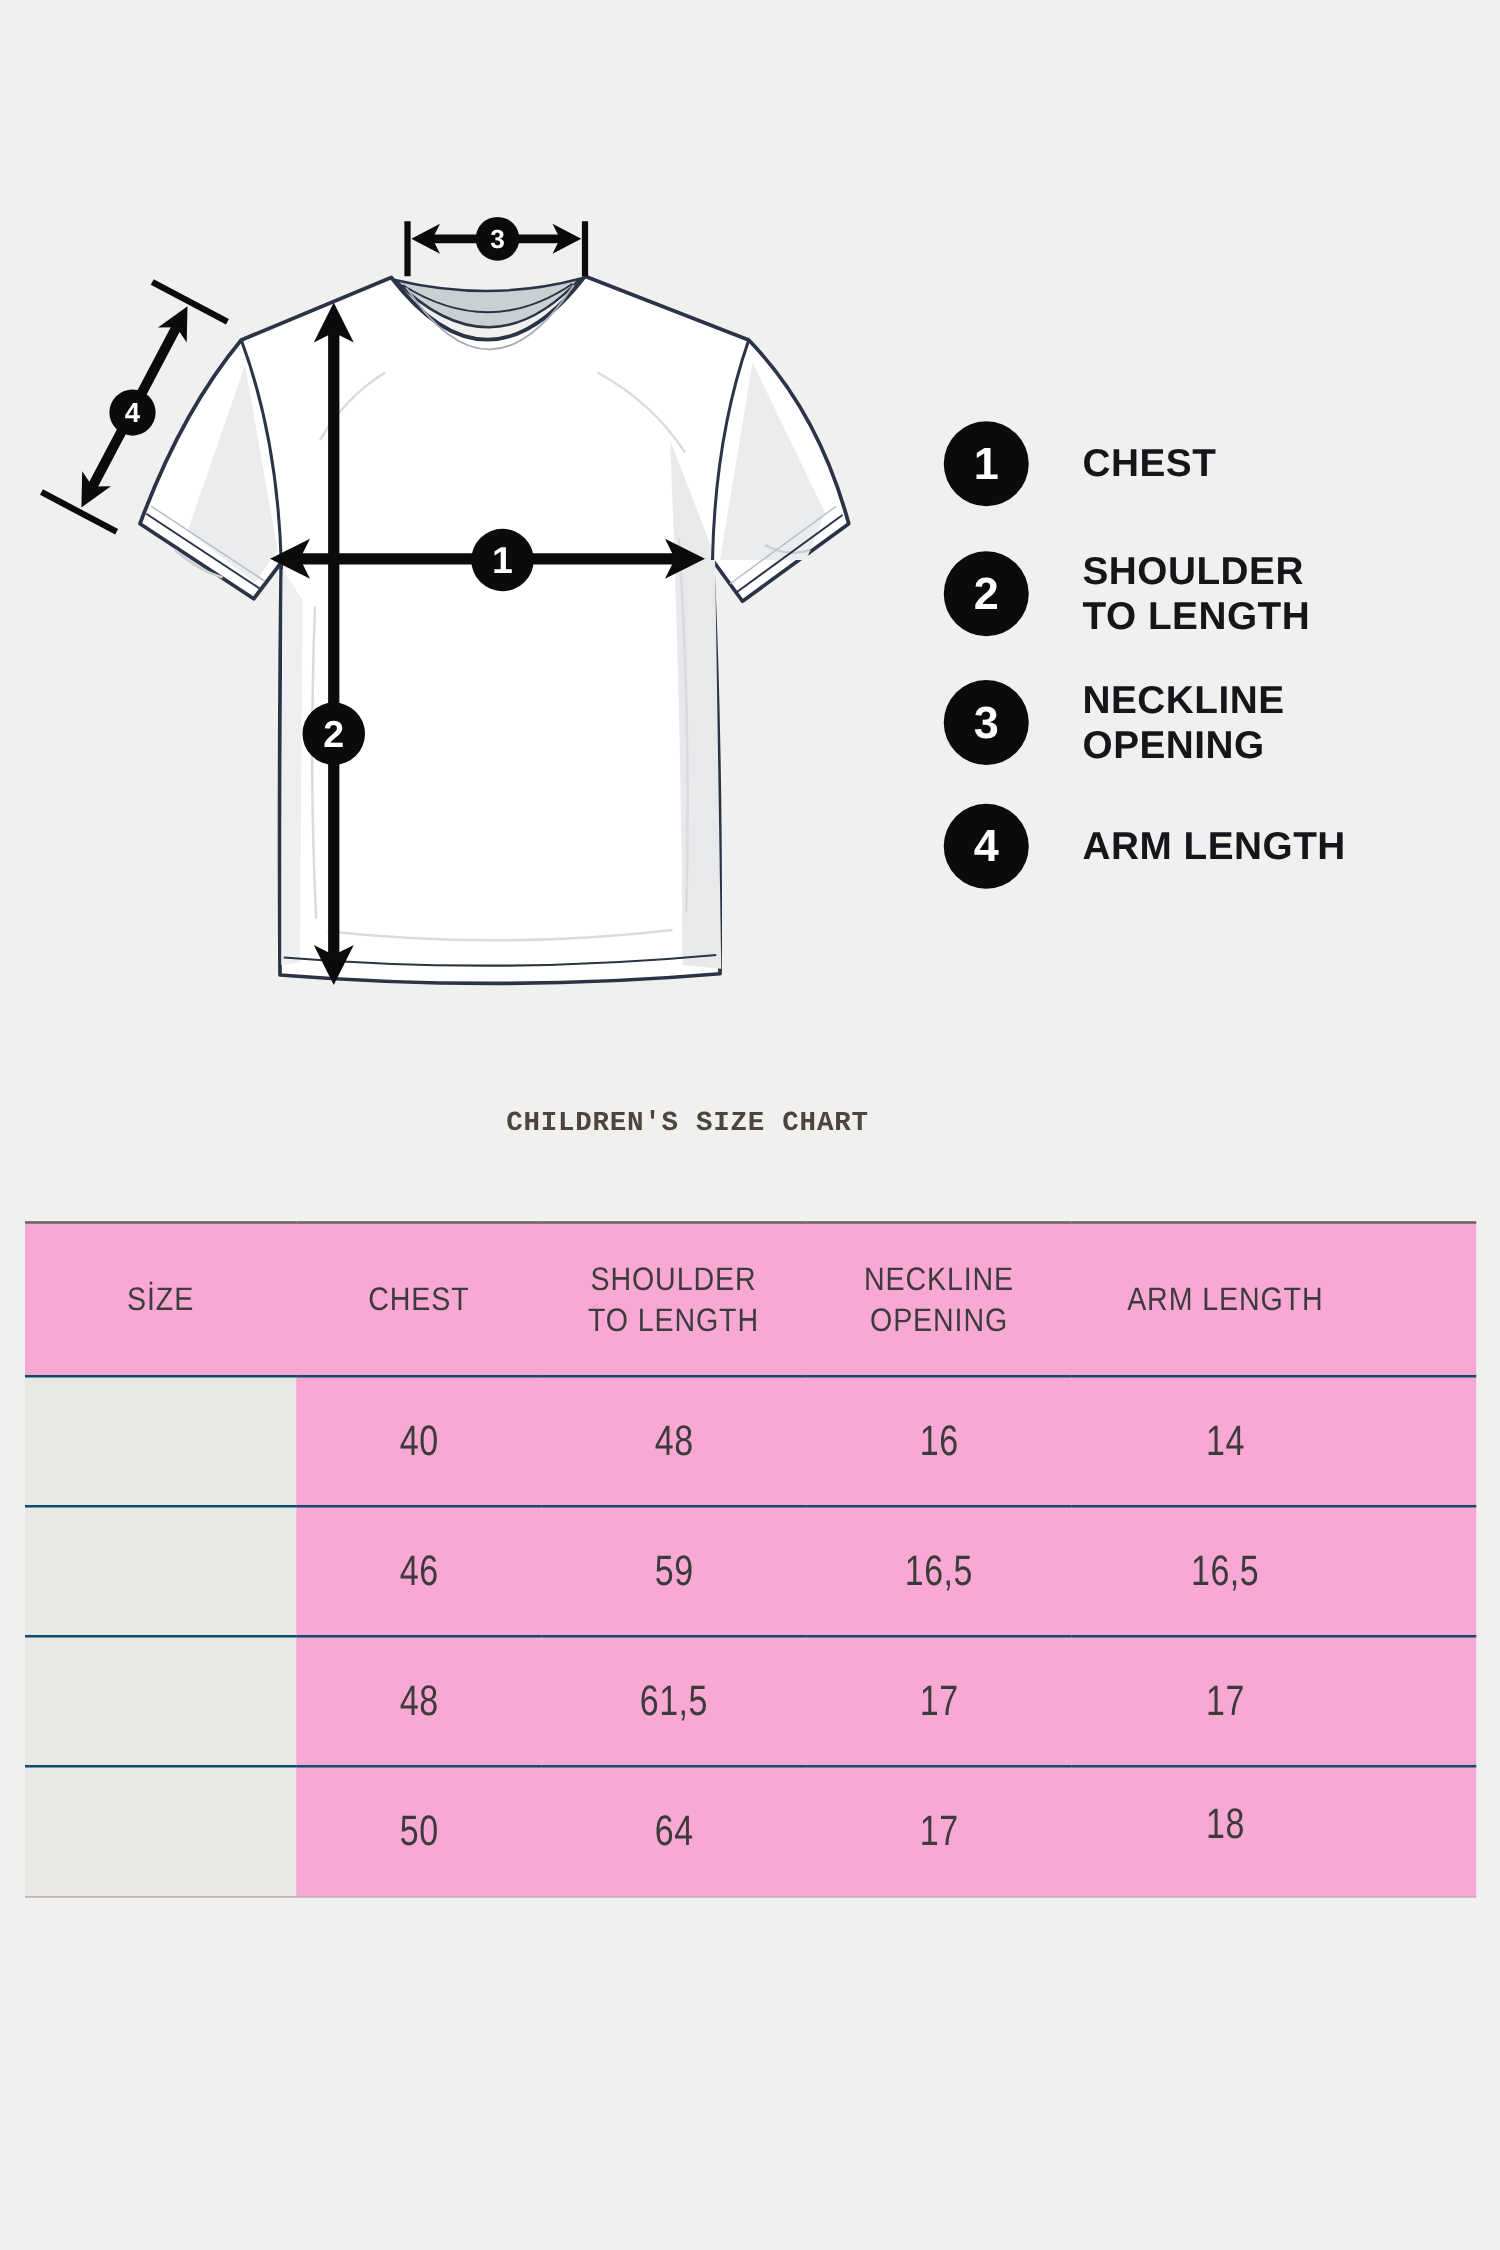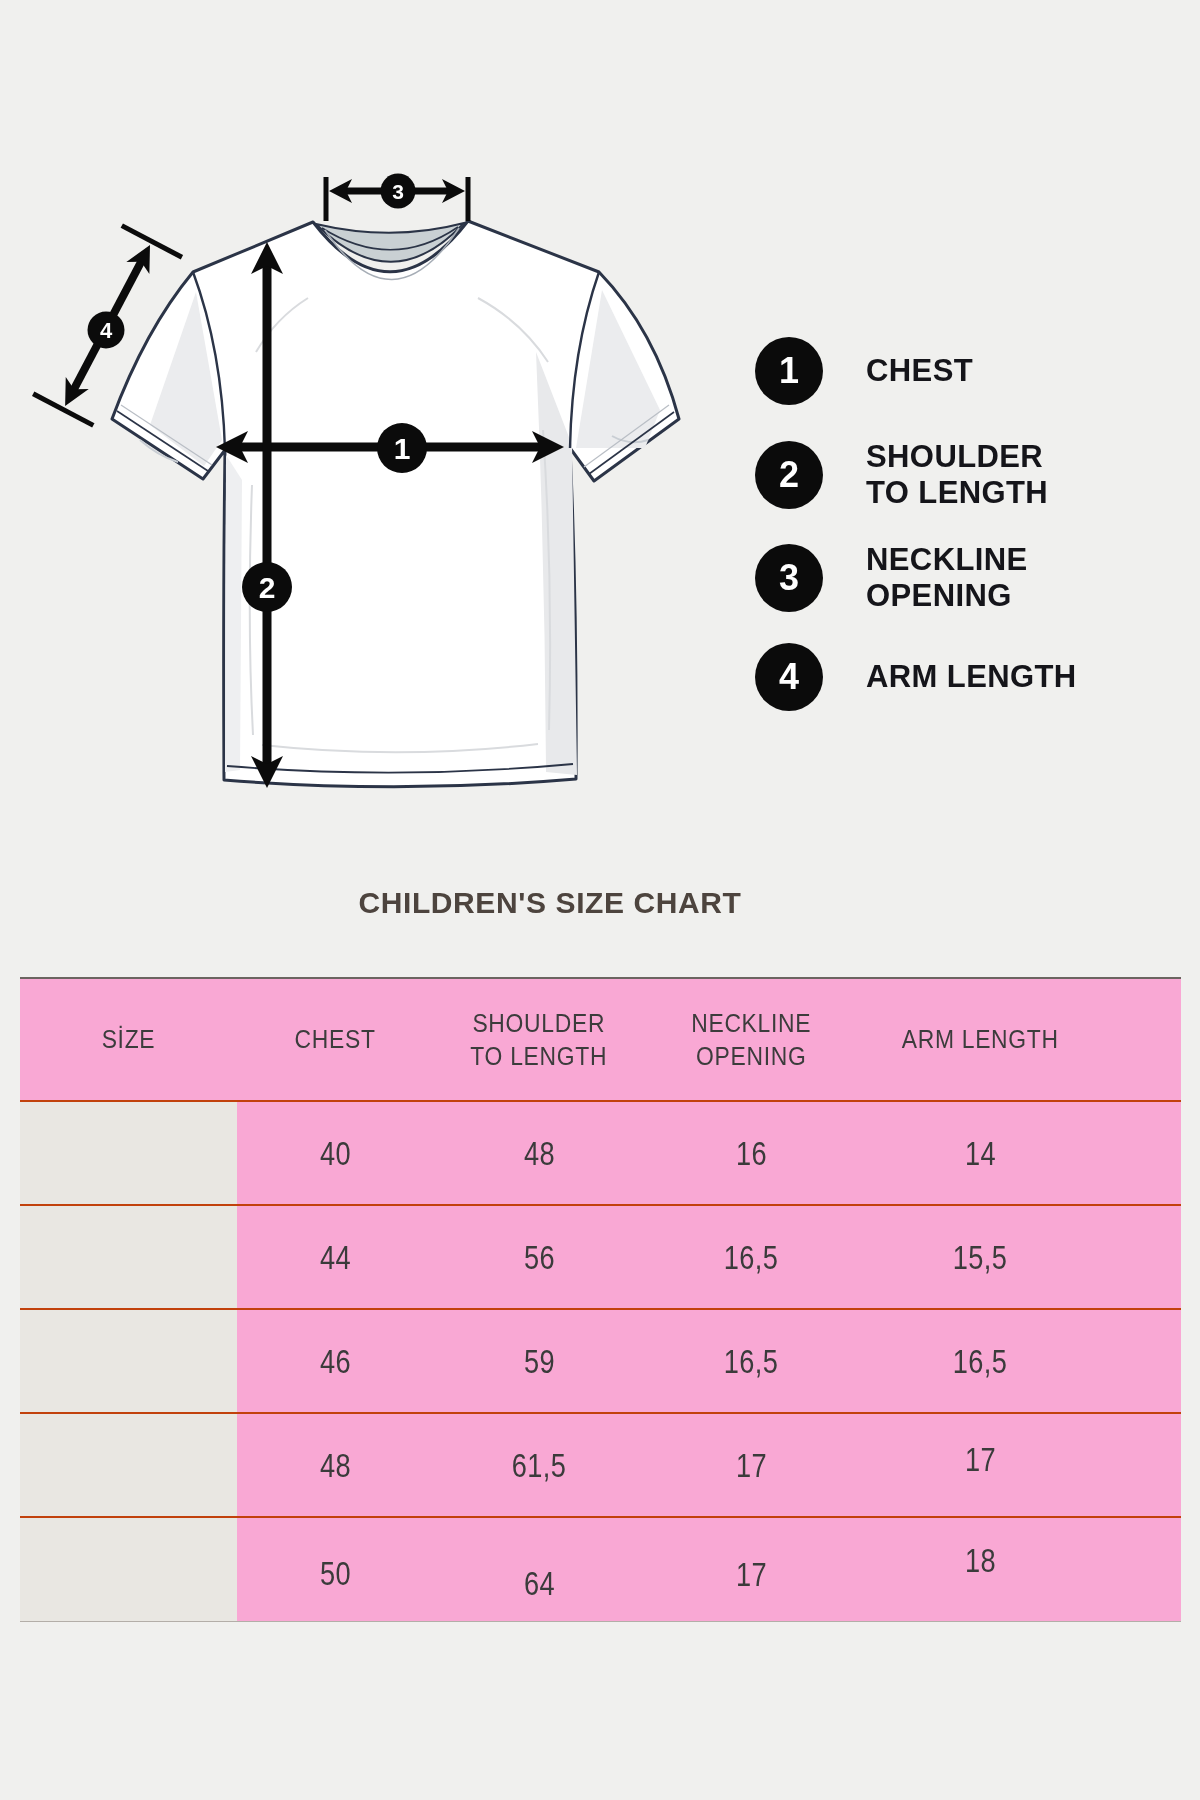--- a/index.html
+++ b/index.html
@@ -10,30 +10,30 @@
   .shirt-svg{position:absolute;left:20px;top:140px;width:680px;height:670px;}
 
   
   .legend-row{position:absolute;display:flex;align-items:center;gap:43px;}
   .legend-circle{width:68px;height:68px;border-radius:50%;background:#0b0b0b;color:#ffffff;
     display:flex;align-items:center;justify-content:center;font-size:36px;font-weight:700;flex:0 0 auto;}
   .legend-label{font-size:31px;font-weight:600;color:#15151a;letter-spacing:.4px;line-height:36px;white-space:nowrap;}
 
   
   .chart-title{position:absolute;top:886px;left:0;width:1100px;text-align:center;
-    font-size:30px;font-weight:700;color:#4d443e;letter-spacing:.6px;}
+    font-size:22px;font-weight:700;color:#4d443e;letter-spacing:.6px;font-family:Liberation Mono, monospace;}
 
   
   .size-table-wrap{position:absolute;left:20px;top:977px;width:1161px;}
   table.size-table{border-collapse:collapse;table-layout:fixed;width:1161px;background:#f9a8d4;
     border-top:2px solid #6b6560;border-bottom:1px solid #b3aea8;}
   table.size-table td,table.size-table th{text-align:center;vertical-align:middle;padding:0;}
   table.size-table td:last-child,table.size-table th:last-child{padding-right:78px;}
   thead tr{height:123px;}
-  tbody tr{height:104px;border-top:2px solid #c2410c;}
+  tbody tr{height:104px;border-top:2px solid #0c4a6e;}
   td.size-col{background:#e9e7e2;}
   .hcell{display:inline-block;transform:scaleX(.88);font-size:26px;font-weight:300;color:#3c3c3c;
     letter-spacing:.8px;line-height:33px;white-space:nowrap;}
   .cellv{display:inline-block;transform:scaleX(.8);font-size:34px;font-weight:300;color:#3b3b3b;letter-spacing:.5px;}
   tbody tr:nth-child(5) td:nth-child(2) .cellv{transform:translateY(4px) scaleX(.8);}
   tbody tr:nth-child(5) td:nth-child(3) .cellv{transform:translateY(14px) scaleX(.8);}
   tbody tr:nth-child(5) td:nth-child(4) .cellv{transform:translateY(5px) scaleX(.8);}
   tbody tr:nth-child(5) td:nth-child(5) .cellv{transform:translateY(-9px) scaleX(.8);}
   tbody tr:nth-child(6) td:nth-child(3) .cellv{transform:translateY(16px) scaleX(.8);}
   tbody tr:nth-child(6) td:nth-child(4) .cellv{transform:translateY(2px) scaleX(.8);}
@@ -183,27 +183,20 @@
       <tbody>
         <tr>
           <td class="size-col"><span class="cellv"></span></td>
           <td><span class="cellv">40</span></td>
           <td><span class="cellv">48</span></td>
           <td><span class="cellv">16</span></td>
           <td><span class="cellv">14</span></td>
         </tr>
         <tr>
           <td class="size-col"><span class="cellv"></span></td>
-          <td><span class="cellv">44</span></td>
-          <td><span class="cellv">56</span></td>
-          <td><span class="cellv">16,5</span></td>
-          <td><span class="cellv">15,5</span></td>
-        </tr>
-        <tr>
-          <td class="size-col"><span class="cellv"></span></td>
           <td><span class="cellv">46</span></td>
           <td><span class="cellv">59</span></td>
           <td><span class="cellv">16,5</span></td>
           <td><span class="cellv">16,5</span></td>
         </tr>
         <tr>
           <td class="size-col"><span class="cellv"></span></td>
           <td><span class="cellv">48</span></td>
           <td><span class="cellv">61,5</span></td>
           <td><span class="cellv">17</span></td>

